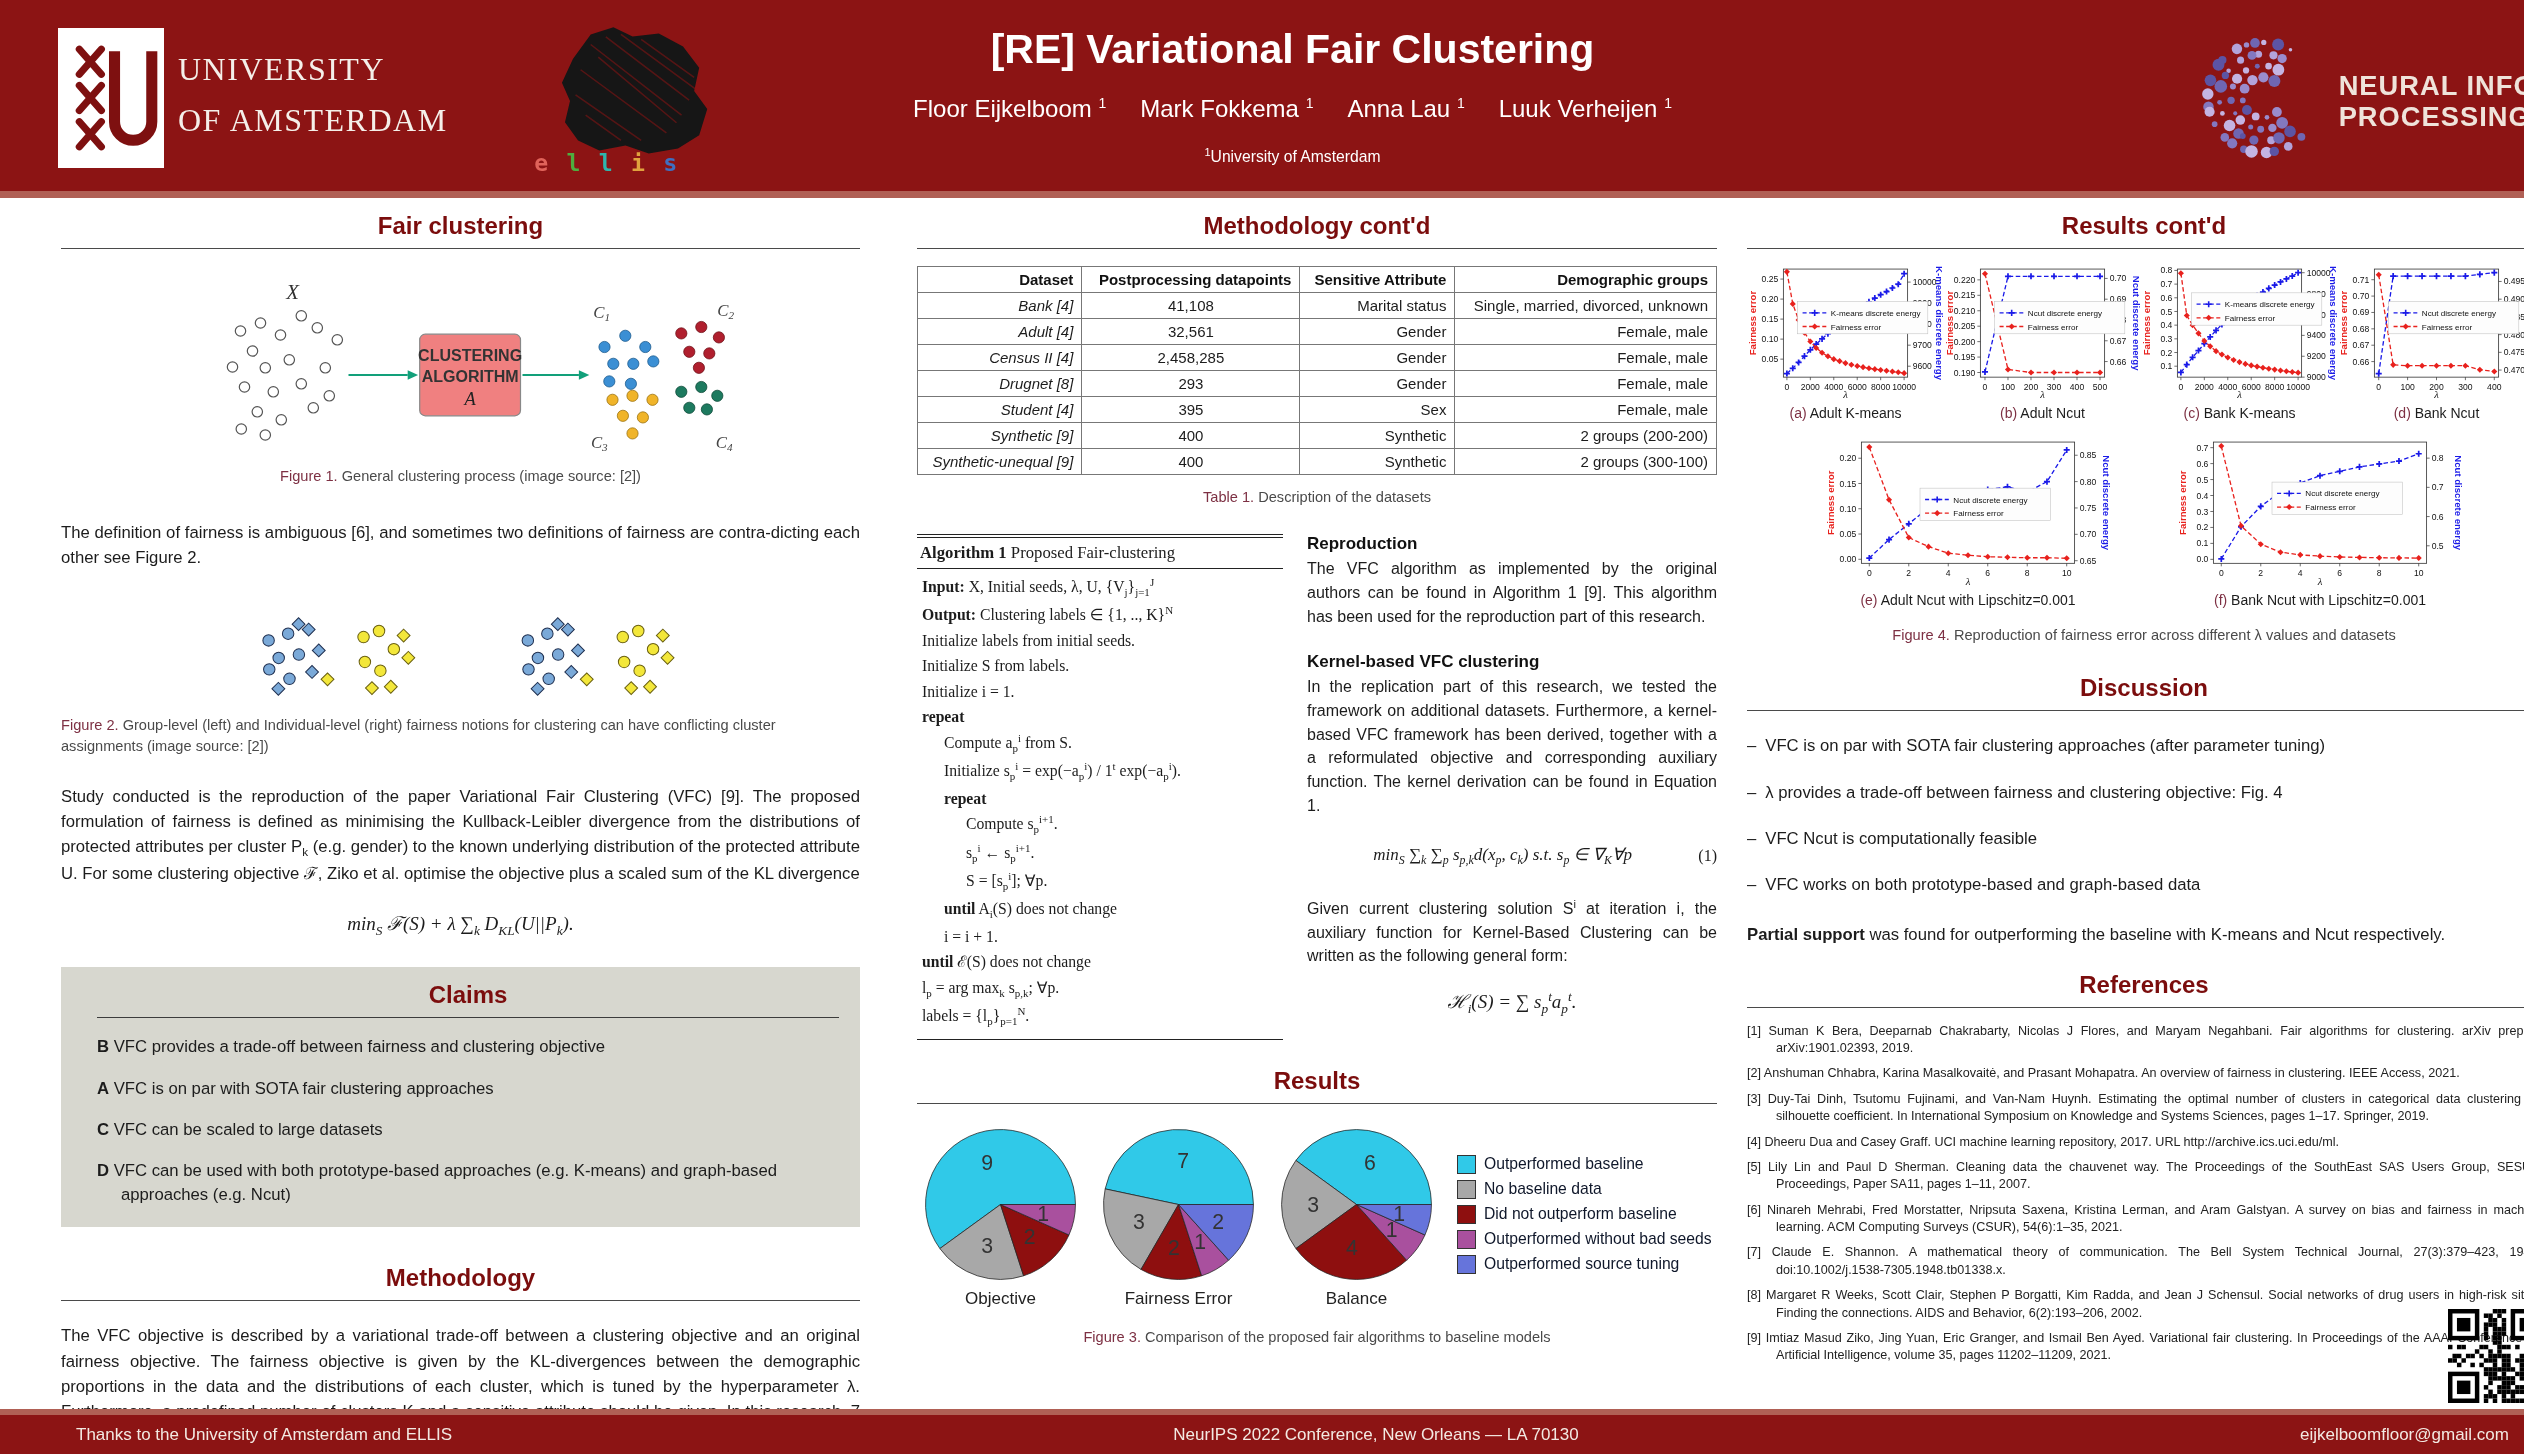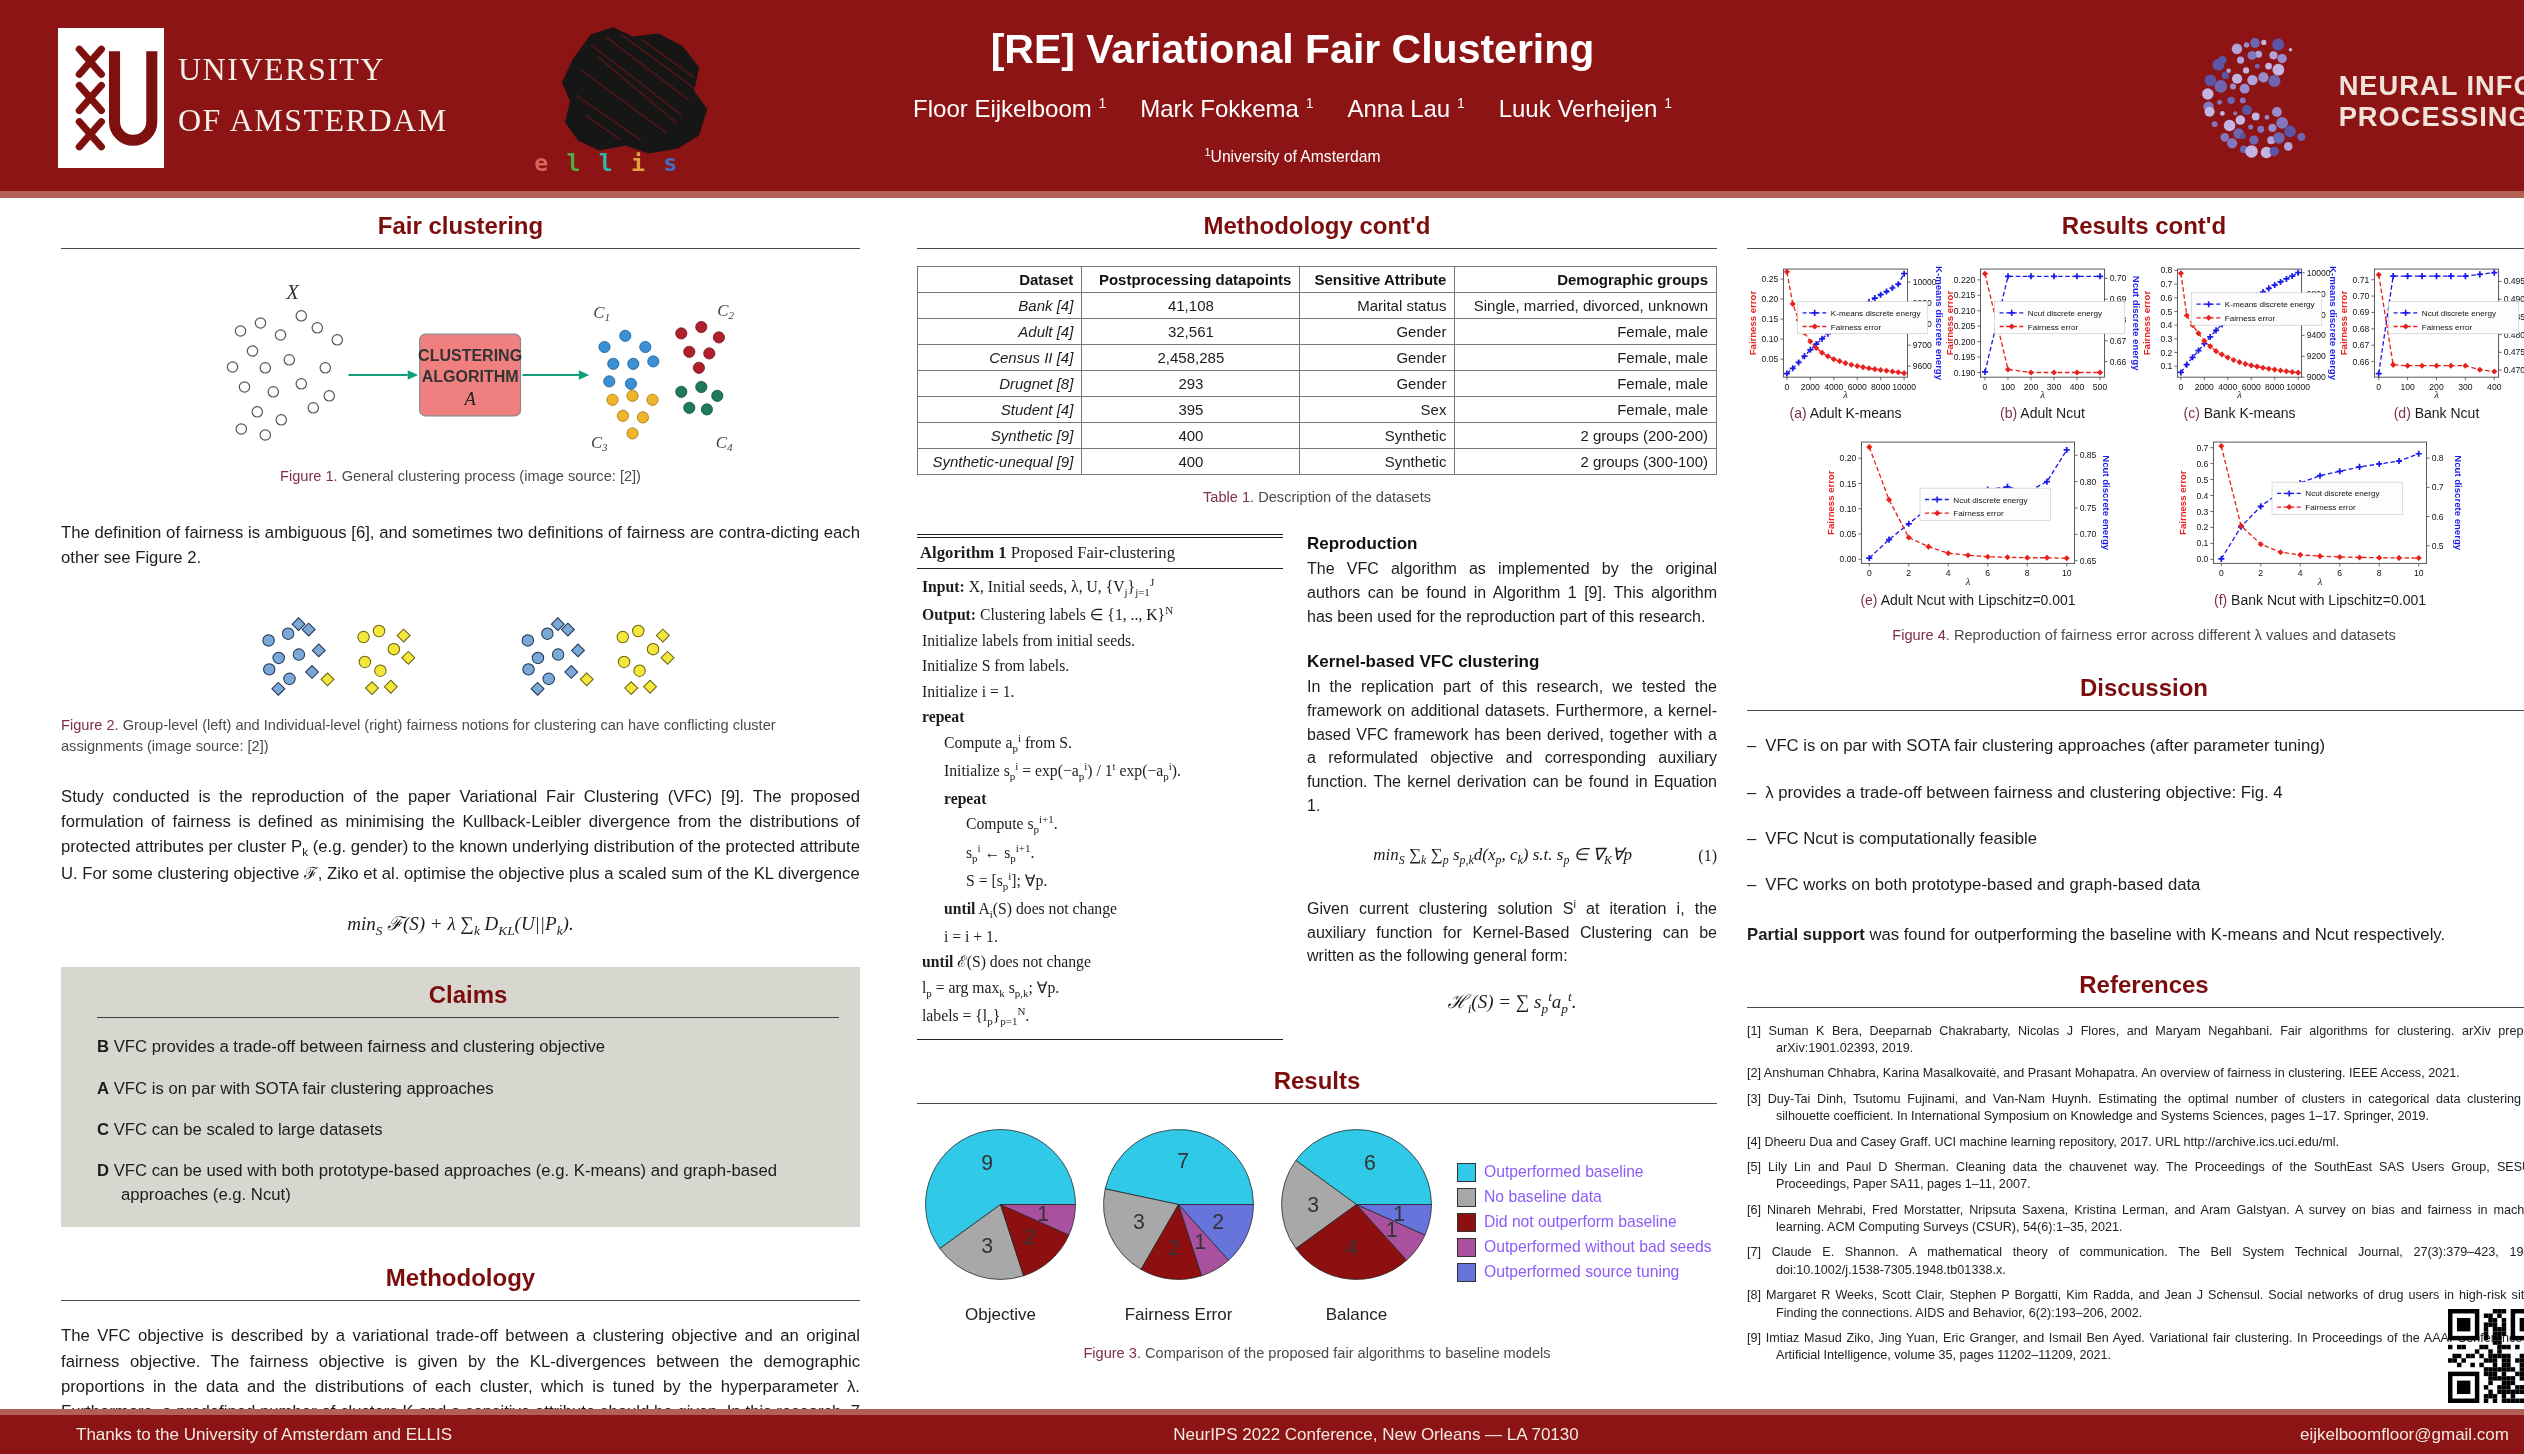--- a/index.html
+++ b/index.html
@@ -51,25 +51,25 @@
   .algo-line.ind2{padding-left:44px;}
   .mid-right{flex:1;padding-left:24px;}
   .mid-right h3{font-size:17px;margin:0 0 3px 0;color:#111;}
   .mid-right p{font-size:16px;line-height:1.48;text-align:justify;margin:0;}
   .eq-row{display:flex;align-items:center;margin-top:27px;}
   .eq-row .equation{flex:1;margin-top:0;font-size:17px;}
   .eq-no{font-size:16px;font-family:"Liberation Serif",serif;}
   .pies{display:flex;align-items:center;margin-top:22px;}
   .pie-slot{width:167px;text-align:center;}
   .pie-slot + .pie-slot{margin-left:11px;}
-  .pie-title{font-size:17px;color:#222;margin-top:20px;}
+  .pie-title{font-size:17px;color:#222;margin-top:4px;}
   .pie-legend{margin-left:17px;}
   .legend-item{display:flex;align-items:center;margin-bottom:6px;}
   .legend-swatch{width:17px;height:17px;border:1px solid #333;flex:none;}
-  .legend-label{font-size:15.7px;margin-left:8px;white-space:nowrap;color:#8b5cf6;}
+  .legend-label{font-size:15.7px;margin-left:8px;white-space:nowrap;color:#0f172a;}
   
   #col-right{left:1747px;width:794px;}
   .plots-row1{display:flex;margin-top:14px;}
   .plot-slot{text-align:center;}
   .plots-row1 .plot-slot{width:197px;}
   .plots-row2{display:flex;justify-content:center;margin-top:15px;}
   .plots-row2 .plot-slot{width:286px;}
   .plots-row2 .plot-slot + .plot-slot{margin-left:66px;}
   .plot-cap{font-size:14px;color:#1c1c1c;margin-top:2px;}
   .disc-item{font-size:16.7px;line-height:1.4;margin-top:23px;}

